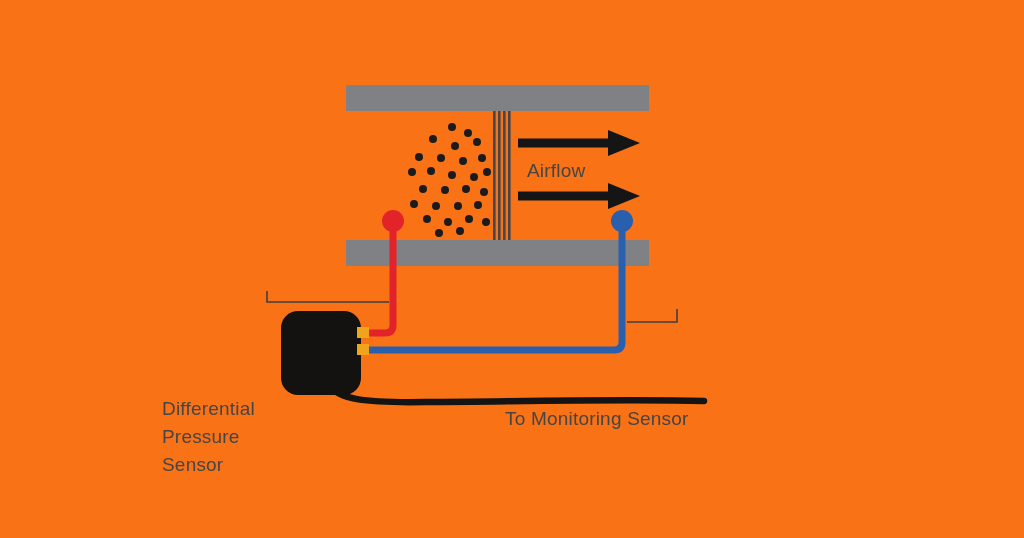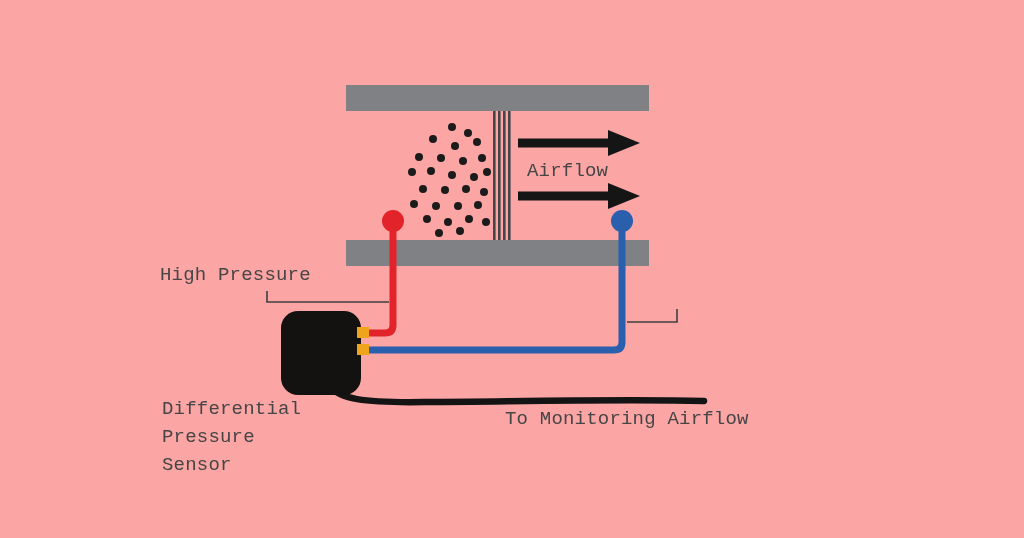--- a/index.html
+++ b/index.html
@@ -4,23 +4,23 @@
 <style>
   html, body {
     margin: 0;
     padding: 0;
     background: #ffffff;
   }
   .canvas {
     position: relative;
     width: 1024px;
     height: 538px;
-    background: #fca5a5;
+    background: #f97316;
     overflow: hidden;
-    font-family: Liberation Mono, monospace;
+    font-family: Liberation Sans, sans-serif;
   }
   .canvas svg {
     position: absolute;
     left: 0;
     top: 0;
   }
   .label {
     position: absolute;
     color: #454545;
     font-size: 19px;
@@ -102,21 +102,20 @@
     <circle cx="622" cy="221" r="11" fill="#2a5fad"></circle>
 
     <rect x="281" y="311" width="80" height="84" rx="17" fill="#141111"></rect>
 
     <rect x="357" y="327" width="12" height="11" fill="#f0a41c"></rect>
     <rect x="357" y="344" width="12" height="11" fill="#f0a41c"></rect>
   </svg>
 
   <div class="label" style="left:527px; top:160px;">Airflow</div>
 
-  <div class="label" style="left:160px; top:264px;">High Pressure</div>
 
 
   <div class="label multiline" style="left:162px; top:363px;">Differential
 Pressure
 Sensor</div>
 
-  <div class="label" style="left:505px; top:408px;">To Monitoring Airflow</div>
+  <div class="label" style="left:505px; top:408px;">To Monitoring Sensor</div>
 </div>
 
 </body></html>

